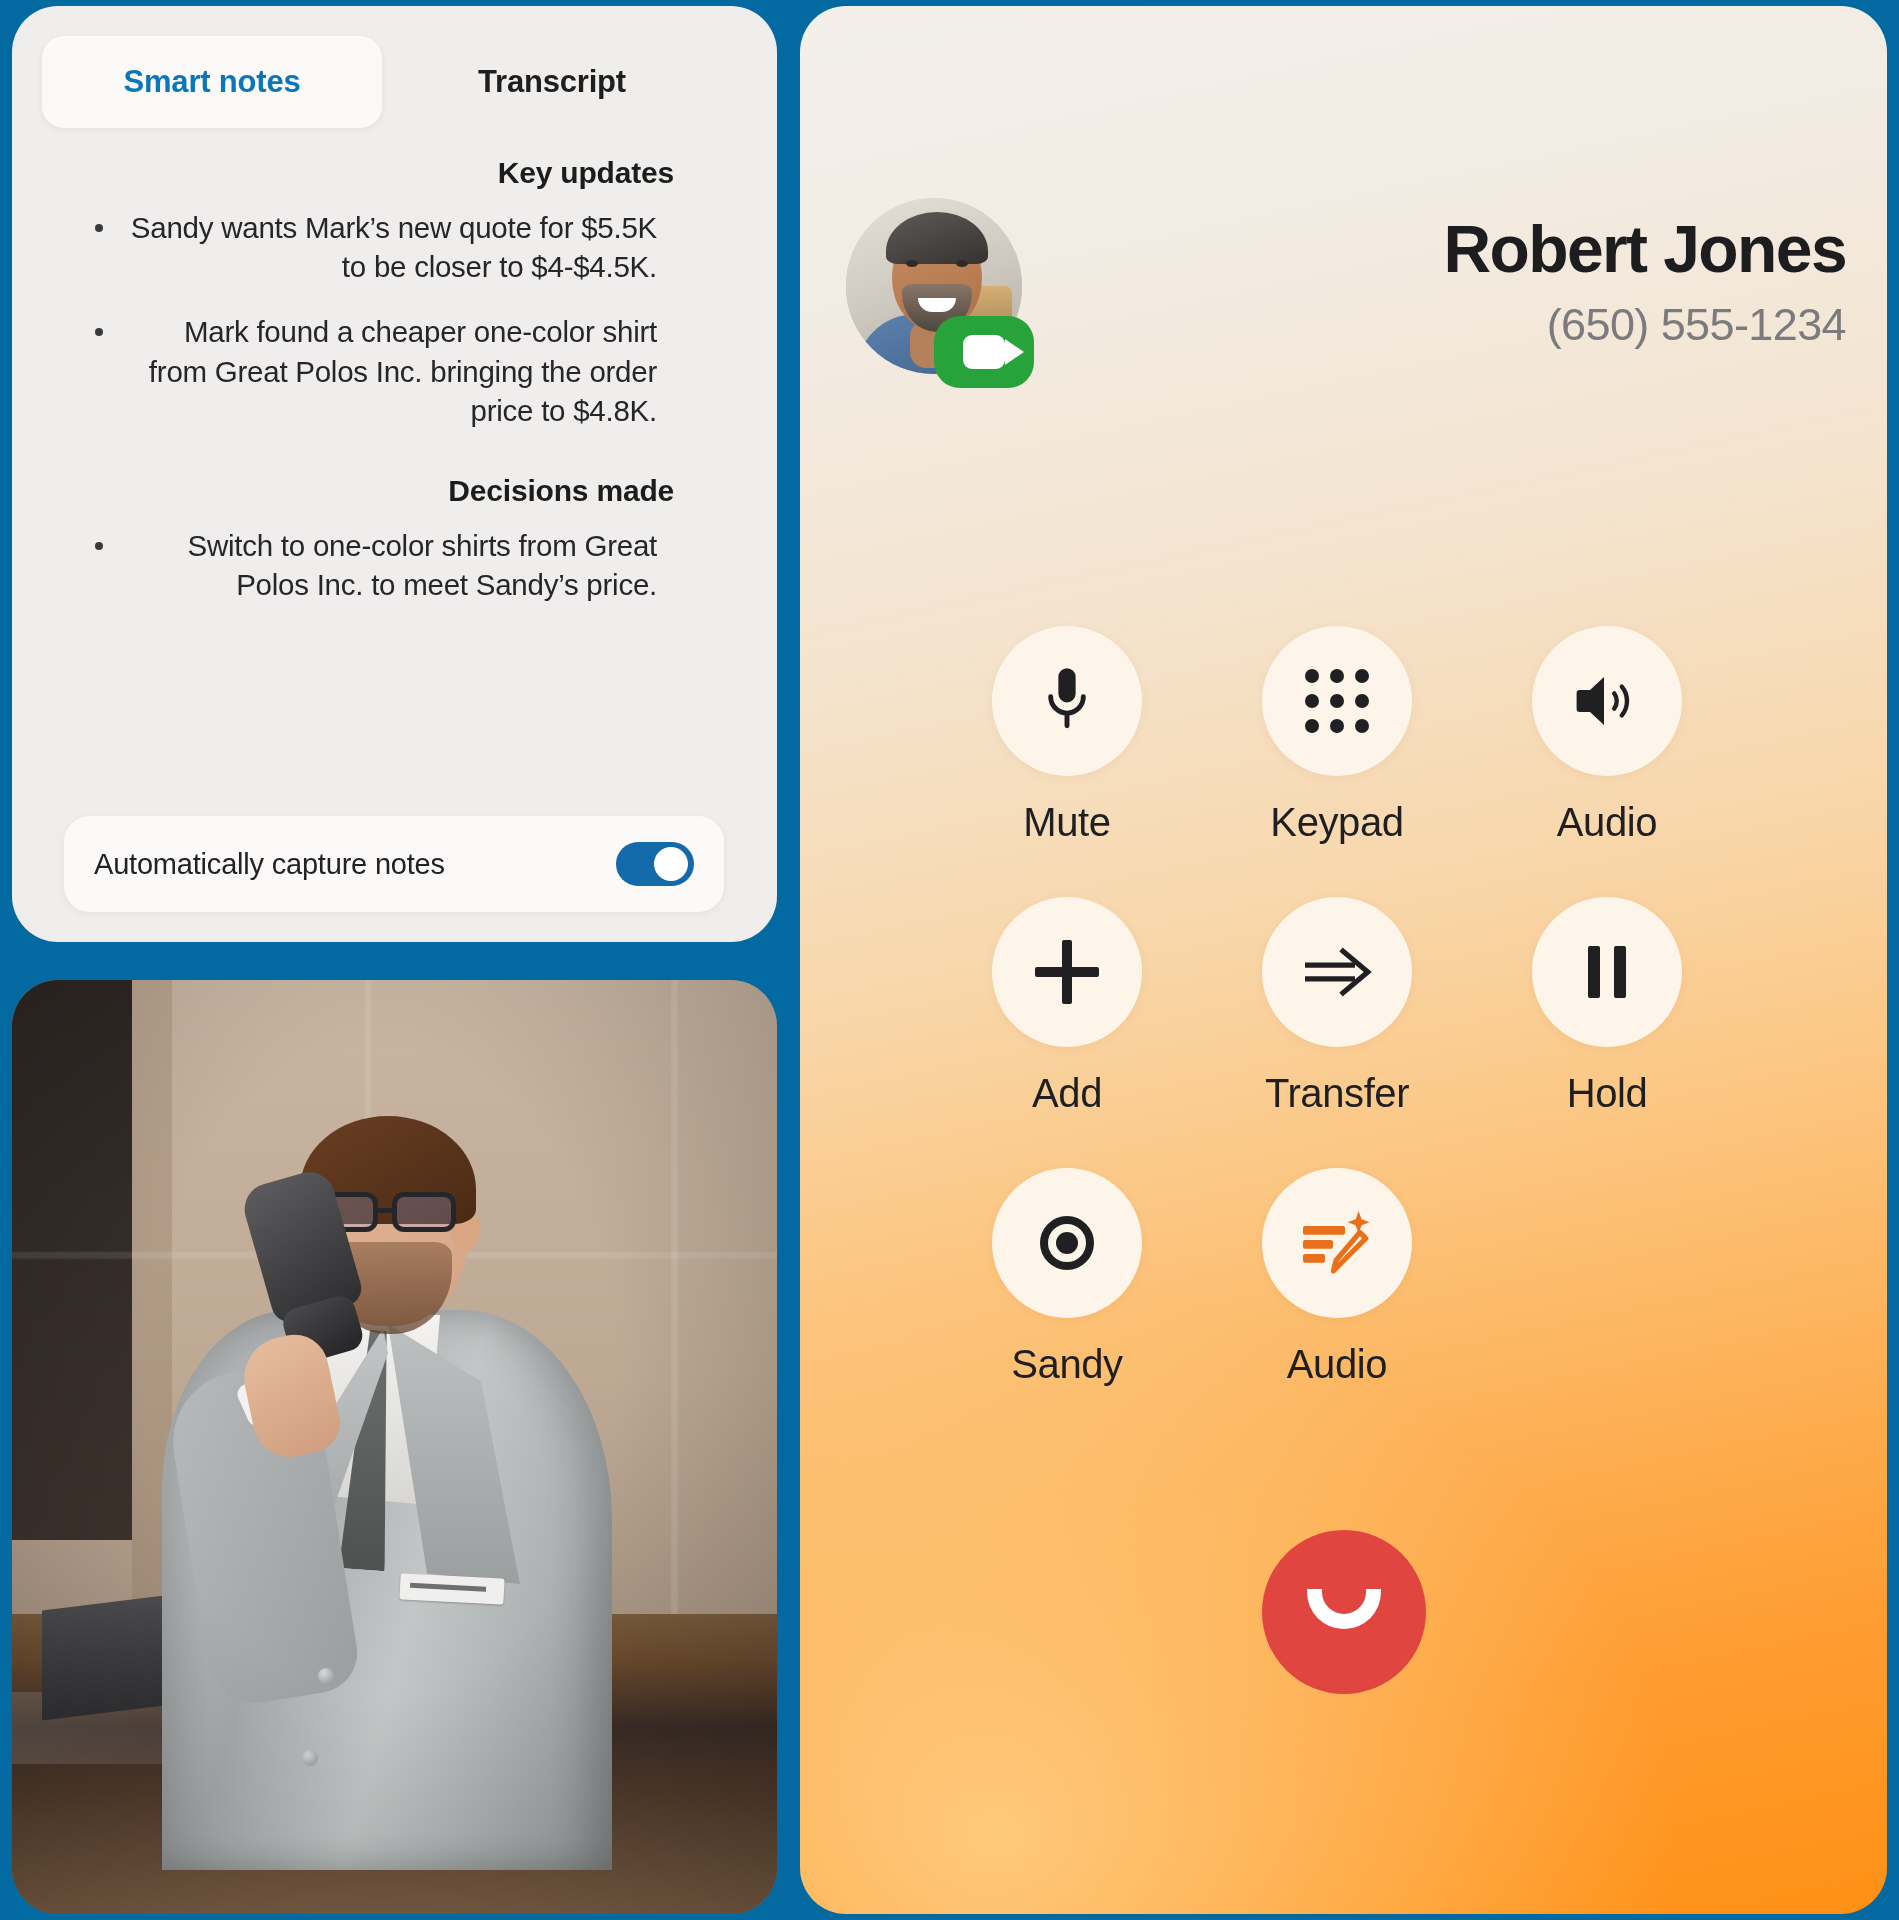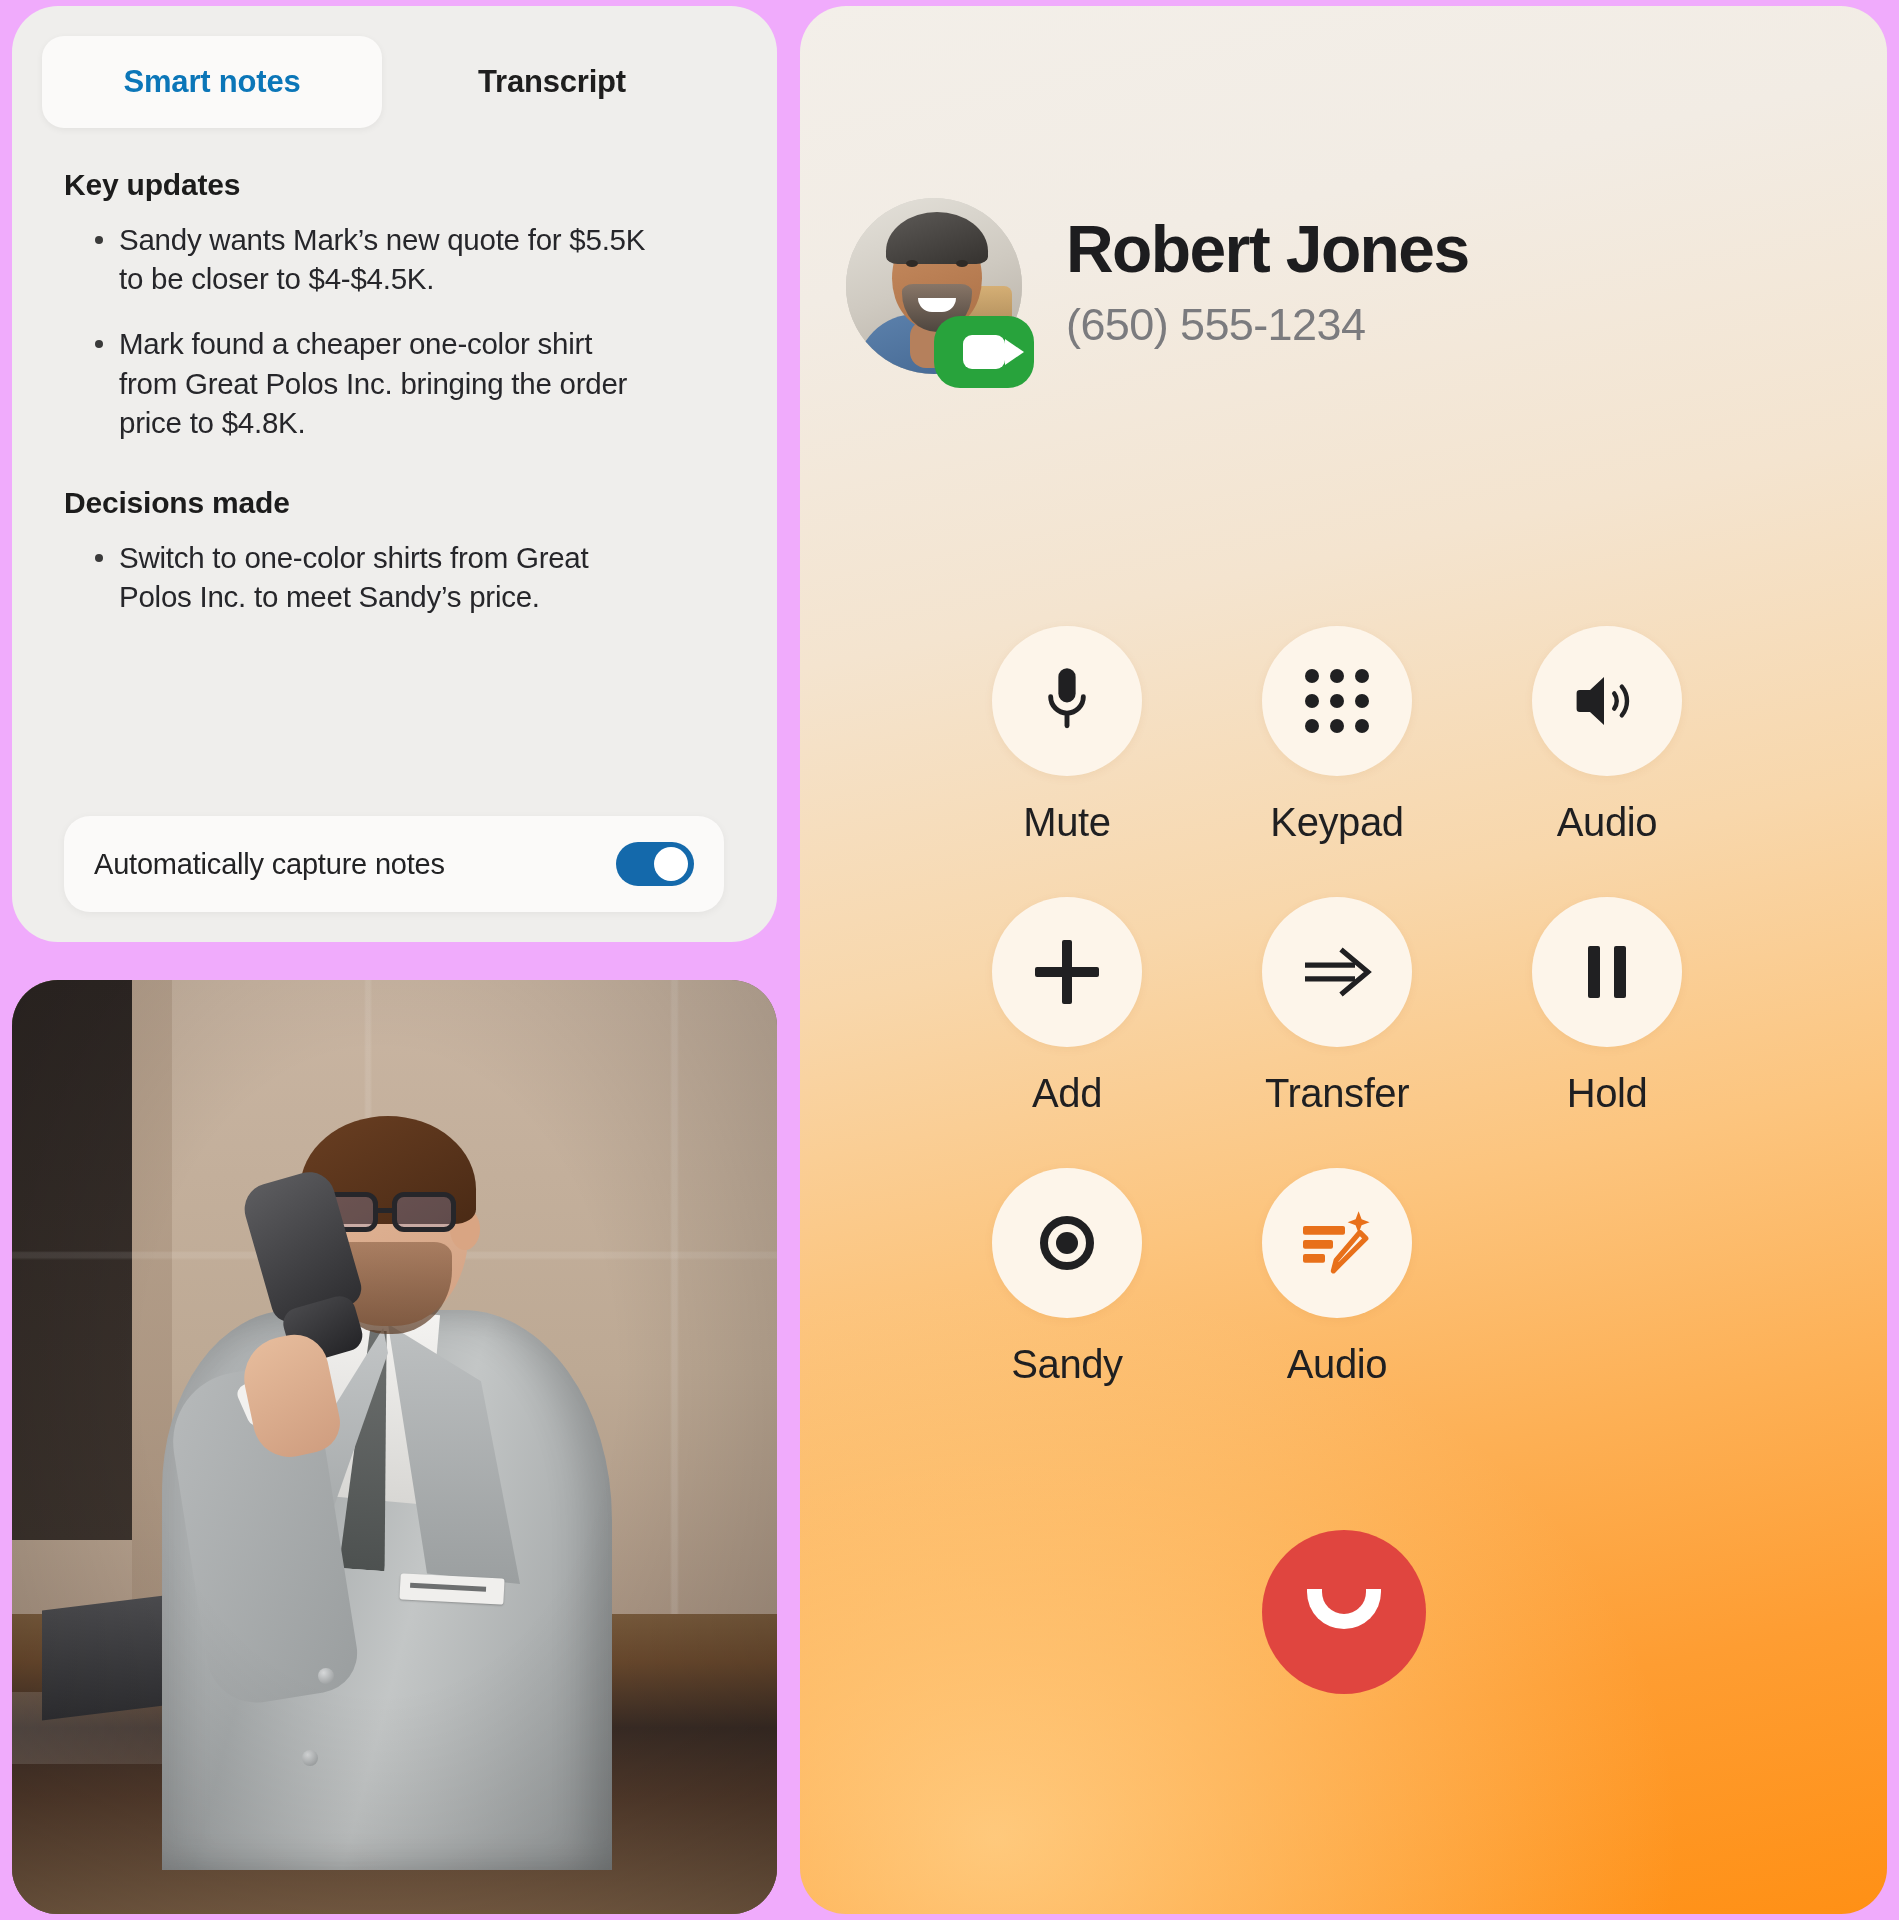--- a/index.html
+++ b/index.html
@@ -8,21 +8,22 @@
   }
   body {
     width: 1899px; height: 1920px;
     font-family: "Liberation Sans", "DejaVu Sans", sans-serif;
     overflow: hidden;
     position: relative;
   }
   .stage {
     position: relative;
     width: 1899px; height: 1920px;
-    background: #f0abfc;
+    background: #0369a1;
+    text-align: right;
   }
 
   
   .left-col {
     position: absolute;
     left: 12px; top: 6px;
     width: 765px; height: 1908px;
   }
 
   .notes-card {
@@ -67,21 +68,21 @@
   .notes-body {
     position: absolute;
     left: 52px; top: 150px;
     width: 610px;
   }
   .section-heading {
     font-size: 30px;
     font-weight: bold;
     color: #1c1c1c;
     letter-spacing: -0.2px;
-    margin: 12px 0 18px 0;
+    margin: 0 0 18px 0;
   }
   .section-heading.second { margin-top: 44px; }
 
   ul.bullets {
     list-style: none;
     margin: 17px; padding: 0;
   }
   ul.bullets li {
     position: relative;
     padding-left: 38px;

